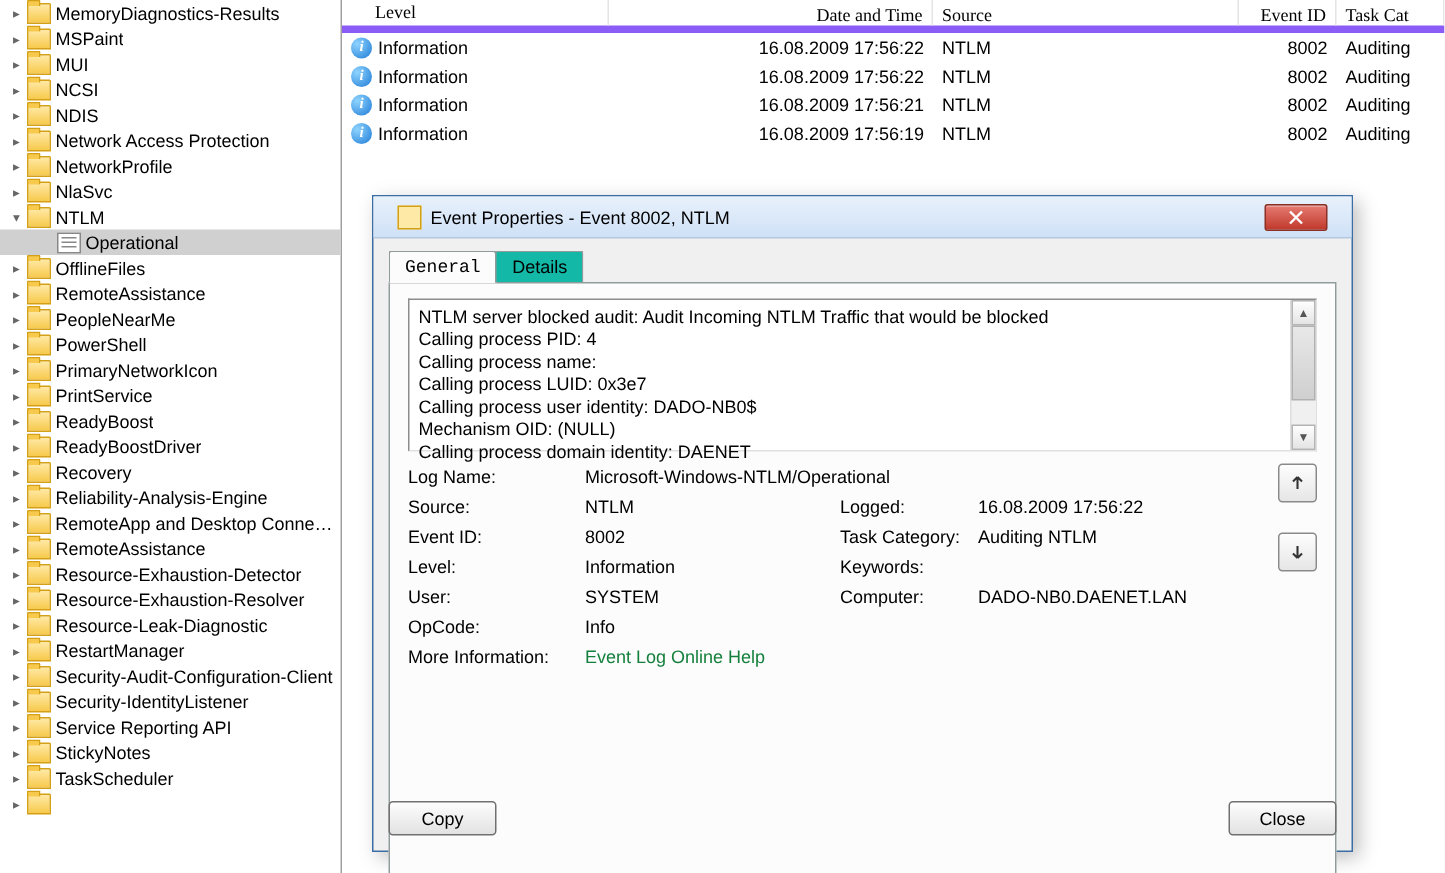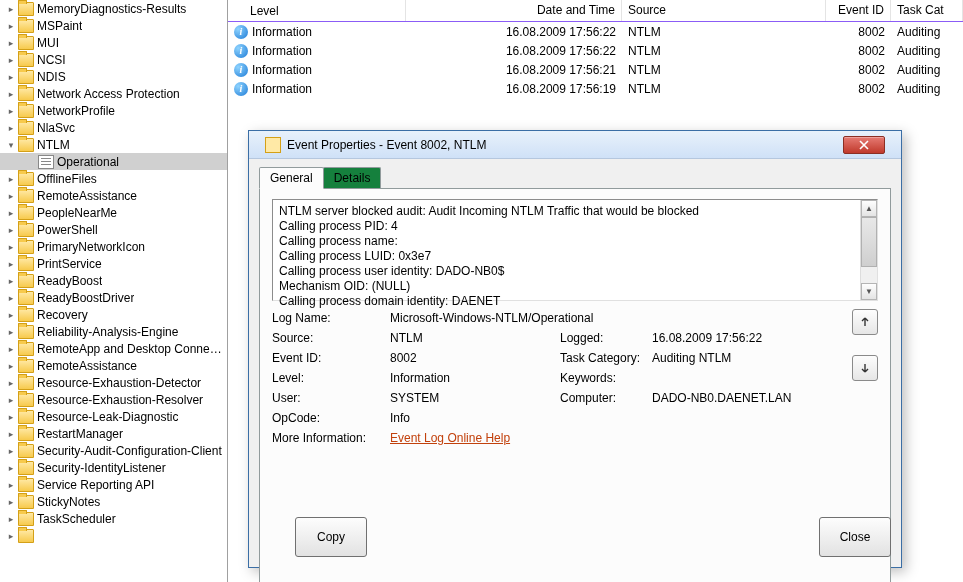--- a/index.html
+++ b/index.html
@@ -12,21 +12,21 @@
 .tree-child.selected { background: #d0d0d0; }
 .expander { width: 14px; height: 14px; display: inline-flex; align-items: center; justify-content: center; font-size: 9px; color: #666; }
 .folder-icon { width: 16px; height: 14px; background: linear-gradient(#ffe9a6, #f7ca4d); border: 1px solid #d4a017; border-radius: 1px 1px 0 0; margin-right: 3px; position: relative; flex-shrink: 0; }
 .folder-icon::before { content: ''; position: absolute; top: -3px; left: -1px; width: 7px; height: 3px; background: #f7ca4d; border: 1px solid #d4a017; border-bottom: none; border-radius: 1px 1px 0 0; }
 .log-icon { width: 16px; height: 14px; background: #fff; border: 1px solid #888; margin-right: 3px; flex-shrink: 0; position: relative; }
 .log-icon::after { content: ''; position: absolute; top: 2px; left: 2px; right: 2px; height: 1px; background: #888; box-shadow: 0 3px 0 #888, 0 6px 0 #888; }
 .tree-label { overflow: hidden; text-overflow: ellipsis; }
 
 
 .event-list { position: absolute; left: 228px; top: 0; right: 0; height: 582px; background: #fff; }
-.list-header { display: flex; height: 22px; border-bottom: 1px solid #8b5cf6; background: #fff; }
+.list-header { display: flex; height: 22px; border-bottom: 5px solid #8b5cf6; background: #fff; font-family: Liberation Serif, serif; }
 .list-header-cell { padding: 3px 6px; border-right: 1px solid #e4e4e4; font-weight: normal; overflow: hidden; white-space: nowrap; }
 .list-row { display: flex; height: 19px; align-items: center; }
 .list-cell { padding: 1px 6px; overflow: hidden; white-space: nowrap; }
 .info-icon-small { width: 14px; height: 14px; border-radius: 50%; background: radial-gradient(circle at 30% 30%, #8fd4ff, #1e7bd6); display: inline-flex; align-items: center; justify-content: center; margin-right: 4px; flex-shrink: 0; }
 .info-icon-small::after { content: 'i'; color: #fff; font-size: 10px; font-weight: bold; font-style: italic; font-family: Georgia, serif; }
 .col-level { width: 178px; display: flex; align-items: center; }
 .col-date { width: 216px; text-align: right; }
 .col-source { width: 204px; }
 .col-eventid { width: 65px; text-align: right; }
 .col-taskcat { flex: 1; }
@@ -35,41 +35,41 @@
 .dialog { position: absolute; left: 248px; top: 130px; width: 654px; height: 438px; background: #f0f0f0; border: 1px solid #3b6ea5; box-shadow: 4px 4px 12px rgba(0,0,0,.25); }
 .titlebar { height: 28px; background: linear-gradient(#e8f1fb, #cfe1f7); display: flex; align-items: center; padding: 0 16px; border-bottom: 1px solid #b5c7de; }
 .titlebar-icon { width: 16px; height: 16px; background: #ffe9a6; border: 1px solid #d4a017; margin-right: 6px; }
 .titlebar-text { flex: 1; font-size: 12px; }
 .close-btn { width: 42px; height: 18px; background: linear-gradient(#e67b73, #c0392b); border: 1px solid #8b2e23; border-radius: 2px; display: flex; align-items: center; justify-content: center; color: #fff; font-weight: bold; box-shadow: inset 0 1px 0 rgba(255,255,255,.3); }
 .close-btn svg { width: 10px; height: 10px; }
 
 .dialog-body { position: absolute; top: 28px; left: 0; right: 0; bottom: 0; padding: 8px 10px 10px 10px; }
 
 .tabstrip { display: flex; position: relative; z-index: 2; }
-.tab { padding: 3px 10px; border: 1px solid #919b9c; background: #15803d; border-bottom: none; border-radius: 2px 2px 0 0; margin-right: -1px; position: relative; }
-.tab.active { background: #fcfcfc; z-index: 3; border-bottom: 1px solid #fcfcfc; margin-bottom: -1px; }
+.tab { padding: 3px 10px; border: 1px solid #919b9c; background: #14b8a6; border-bottom: none; border-radius: 2px 2px 0 0; margin-right: -1px; position: relative; }
+.tab.active { background: #fcfcfc; z-index: 3; border-bottom: 1px solid #fcfcfc; margin-bottom: -1px; font-family: Liberation Mono, monospace; }
 .tab-panel { border: 1px solid #919b9c; background: #fcfcfc; padding: 10px 12px 10px 12px; height: 440px; position: relative; }
 
 .desc-box { border: 1px inset #e0e0e0; background: #fff; padding: 4px 6px; height: 102px; position: relative; margin-bottom: 10px; }
 .desc-text { line-height: 15px; }
 .scroll-track { position: absolute; right: 0; top: 0; bottom: 0; width: 17px; background: #f0f0f0; border-left: 1px solid #ddd; }
 .scroll-btn { height: 17px; background: linear-gradient(#fefefe,#e4e4e4); border: 1px solid #b4b4b4; display: flex; align-items: center; justify-content: center; font-size: 8px; color: #555; }
 .scroll-thumb { position: absolute; left: 0; right: 0; top: 17px; height: 50px; background: linear-gradient(#e8e8e8,#cfcfcf); border: 1px solid #b0b0b0; }
 
 .prop-grid { display: grid; grid-template-columns: 118px 170px 92px 1fr; row-gap: 6px; margin-right: 50px; }
 .prop-label { }
 .prop-value { }
-.link { color: #c2410c; text-decoration: underline; cursor: pointer; }
+.link { color: #15803d; cursor: pointer; }
 
 .nav-btns { position: absolute; right: 12px; top: 120px; display: flex; flex-direction: column; gap: 20px; }
 .nav-btn { width: 26px; height: 26px; border: 1px solid #8a8a8a; background: linear-gradient(#fdfdfd,#e6e6e6); border-radius: 3px; display: flex; align-items: center; justify-content: center; }
 .nav-btn svg { width: 12px; height: 12px; }
 
 .dialog-footer { position: absolute; left: 10px; right: 10px; bottom: 10px; display: flex; justify-content: space-between; }
-.btn { min-width: 72px; height: 40px; border: 1px solid #707070; background: linear-gradient(#fdfdfd,#e2e2e2); border-radius: 3px; padding: 0 14px; font-size: 12px; cursor: default; margin-left: 36px; }
+.btn { min-width: 72px; height: 23px; border: 1px solid #707070; background: linear-gradient(#fdfdfd,#e2e2e2); border-radius: 3px; padding: 0 14px; font-size: 12px; cursor: default; }
 </style>
 </head>
 <body>
 
 <div class="tree-panel" id="tree-panel">
     <div class="tree-item">
       <span class="expander">▸</span>
       <span class="folder-icon"></span>
       <span class="tree-label">MemoryDiagnostics-Results</span>
     </div>

